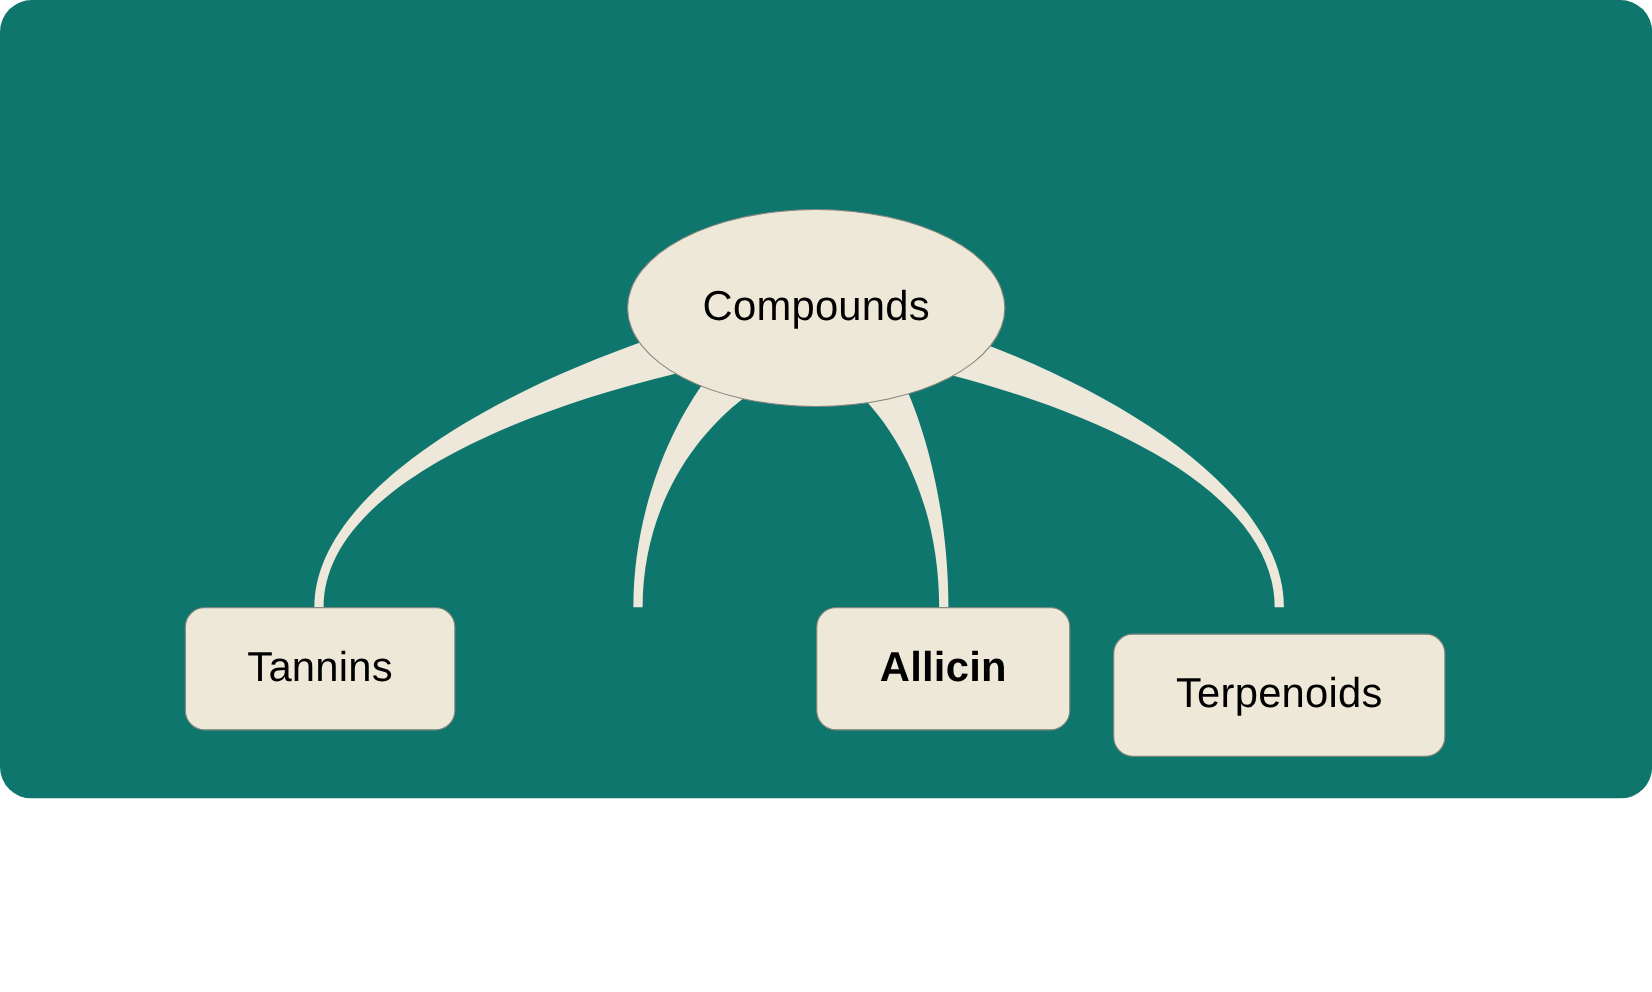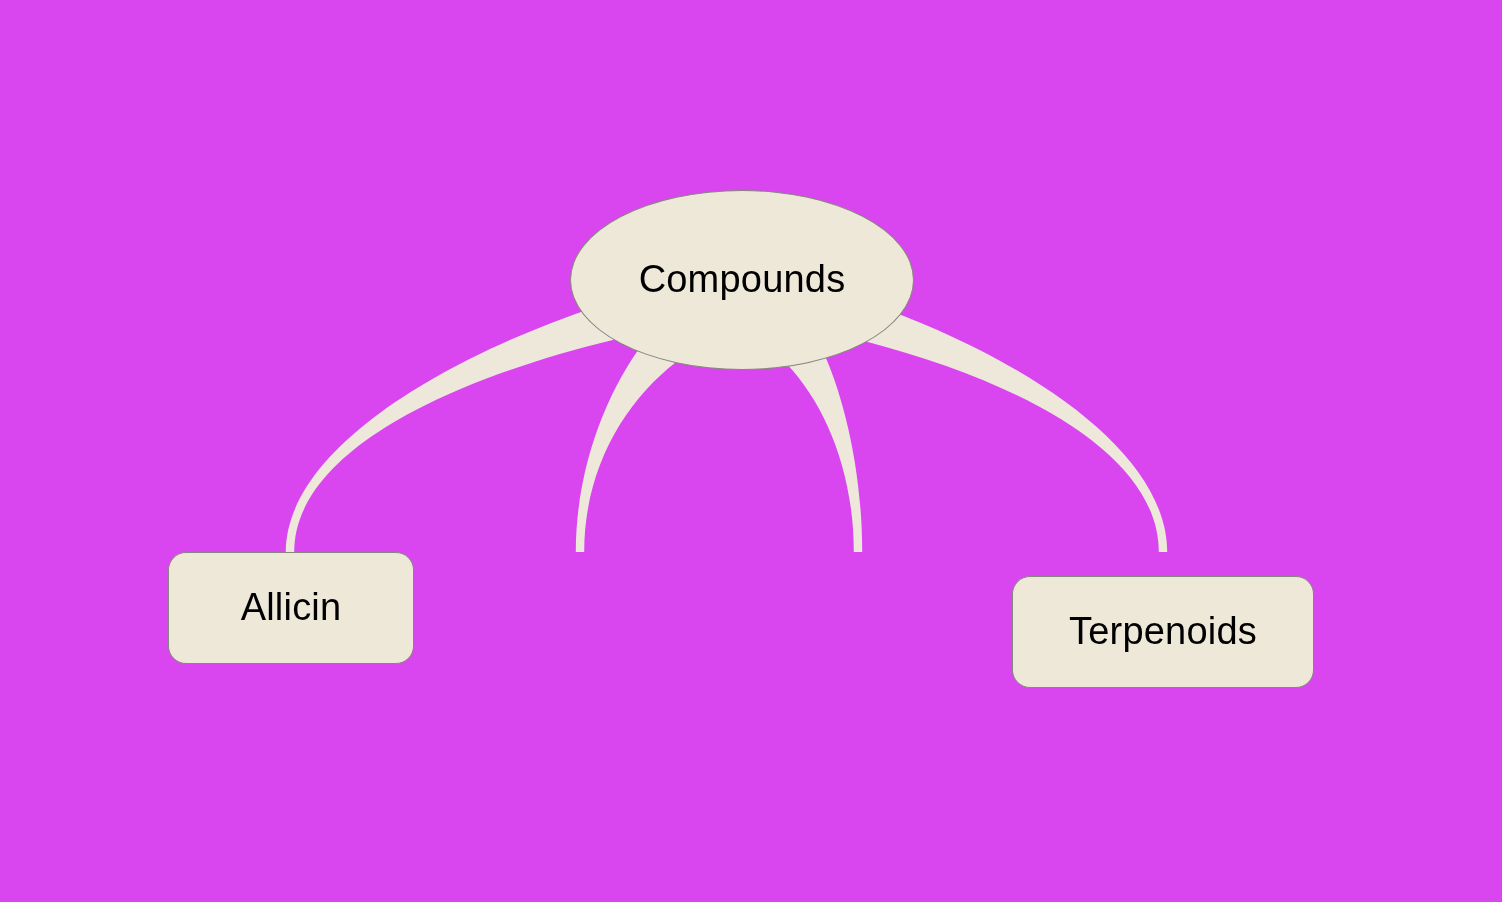--- a/index.html
+++ b/index.html
@@ -6,23 +6,24 @@
     margin: 0;
     padding: 0;
     background: #ffffff;
   }
   body {
     font-family: "Liberation Sans", sans-serif;
   }
   #canvas {
     position: relative;
     width: 1502px;
-    height: 902px;
-    background: #d946ef;
+    height: 726px;
+    background: #0f766e;
     overflow: hidden;
+    border-radius: 29px;
   }
   #edges {
     position: absolute;
     left: 0;
     top: 0;
     width: 1502px;
     height: 902px;
   }
   .node {
     position: absolute;
@@ -66,22 +67,25 @@
         <path d="M 787.2730619088439 364.44431651114155 C 824.4251756686681 403.99227664201703, 853.8 470.0961698937977, 853.8 552 L 862.2 552 C 862.2 470.0961698937977, 843.6498997620963 395.79349724923156, 822.2271057150768 349.53744488789516 Z" fill="#EDE8DA"></path>
         <path d="M 866.0467767829307 341.38060129539804 C 1028.3399726038813 384.0463108884542, 1158.8 456.83709423440786, 1158.8 552 L 1167.2 552 C 1167.2 456.83709423440786, 1039.6818190366946 366.4914676964893, 886.6683157516825 309.46270458273455 Z" fill="#EDE8DA"></path>
       </g>
   </svg>
 
   <div class="node node-root" id="root-node" style="left: 570px; top: 190px; width: 344px; height: 180px;">
     <span class="node-label">Compounds</span>
   </div>
 
   <div class="node node-child weight-normal" id="child-0" style="left: 168px; top: 552px; width: 246px; height: 112px;">
-    <span class="node-label">Allicin</span>
+    <span class="node-label">Tannins</span>
   </div>
 
 
+  <div class="node node-child weight-bold" id="child-2" style="left: 742px; top: 552px; width: 231px; height: 112px;">
+    <span class="node-label">Allicin</span>
+  </div>
 
   <div class="node node-child weight-normal" id="child-3" style="left: 1012px; top: 576px; width: 302px; height: 112px;">
     <span class="node-label">Terpenoids</span>
   </div>
 
 </div>
 
 </body></html>

